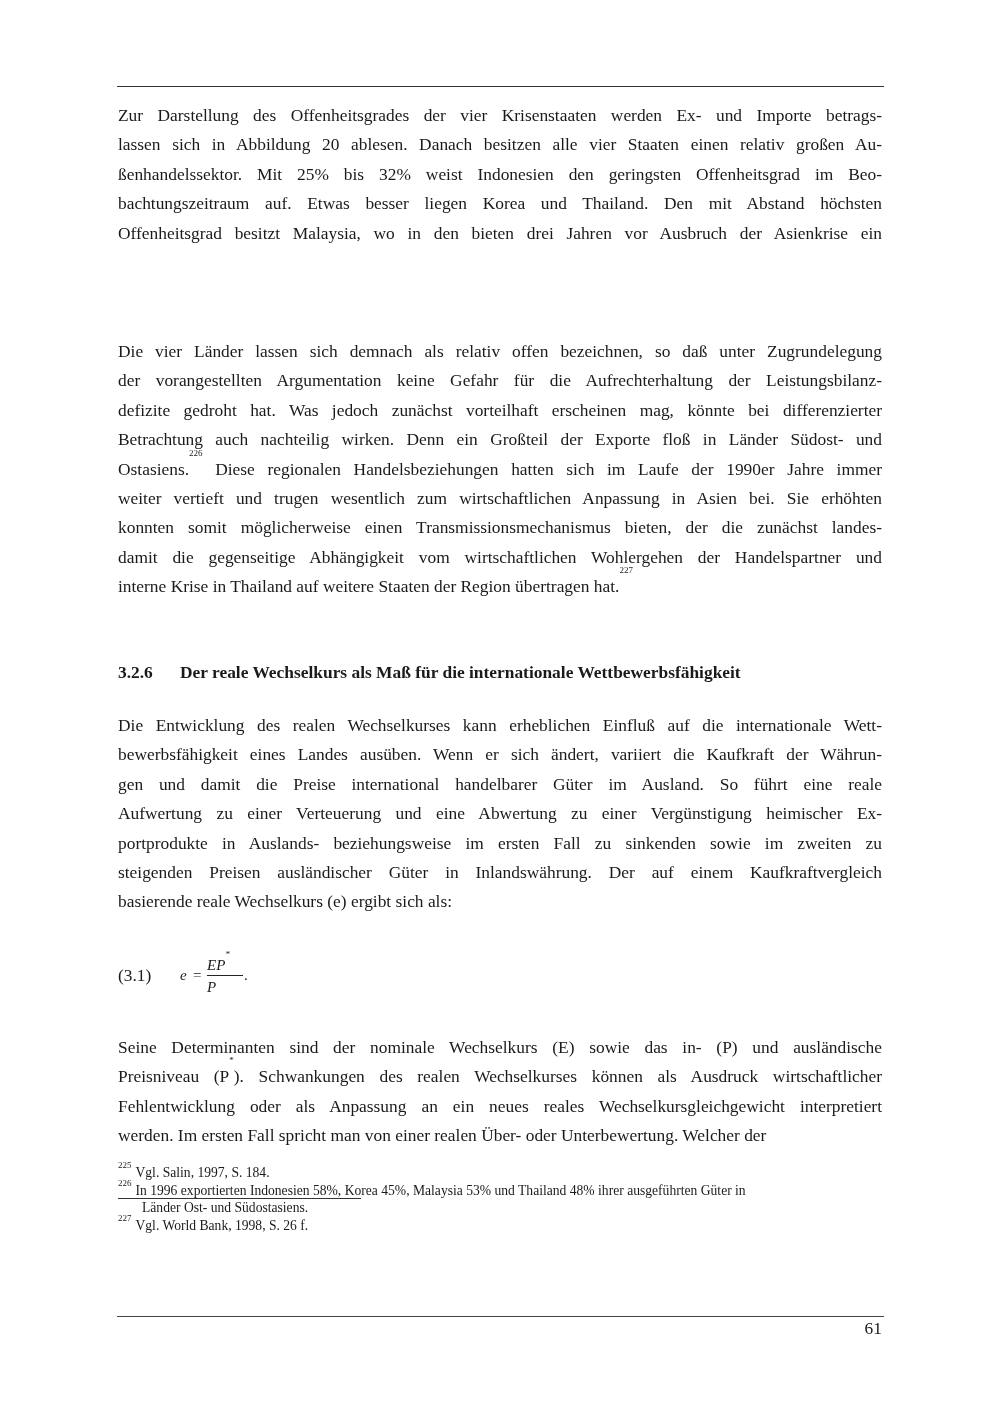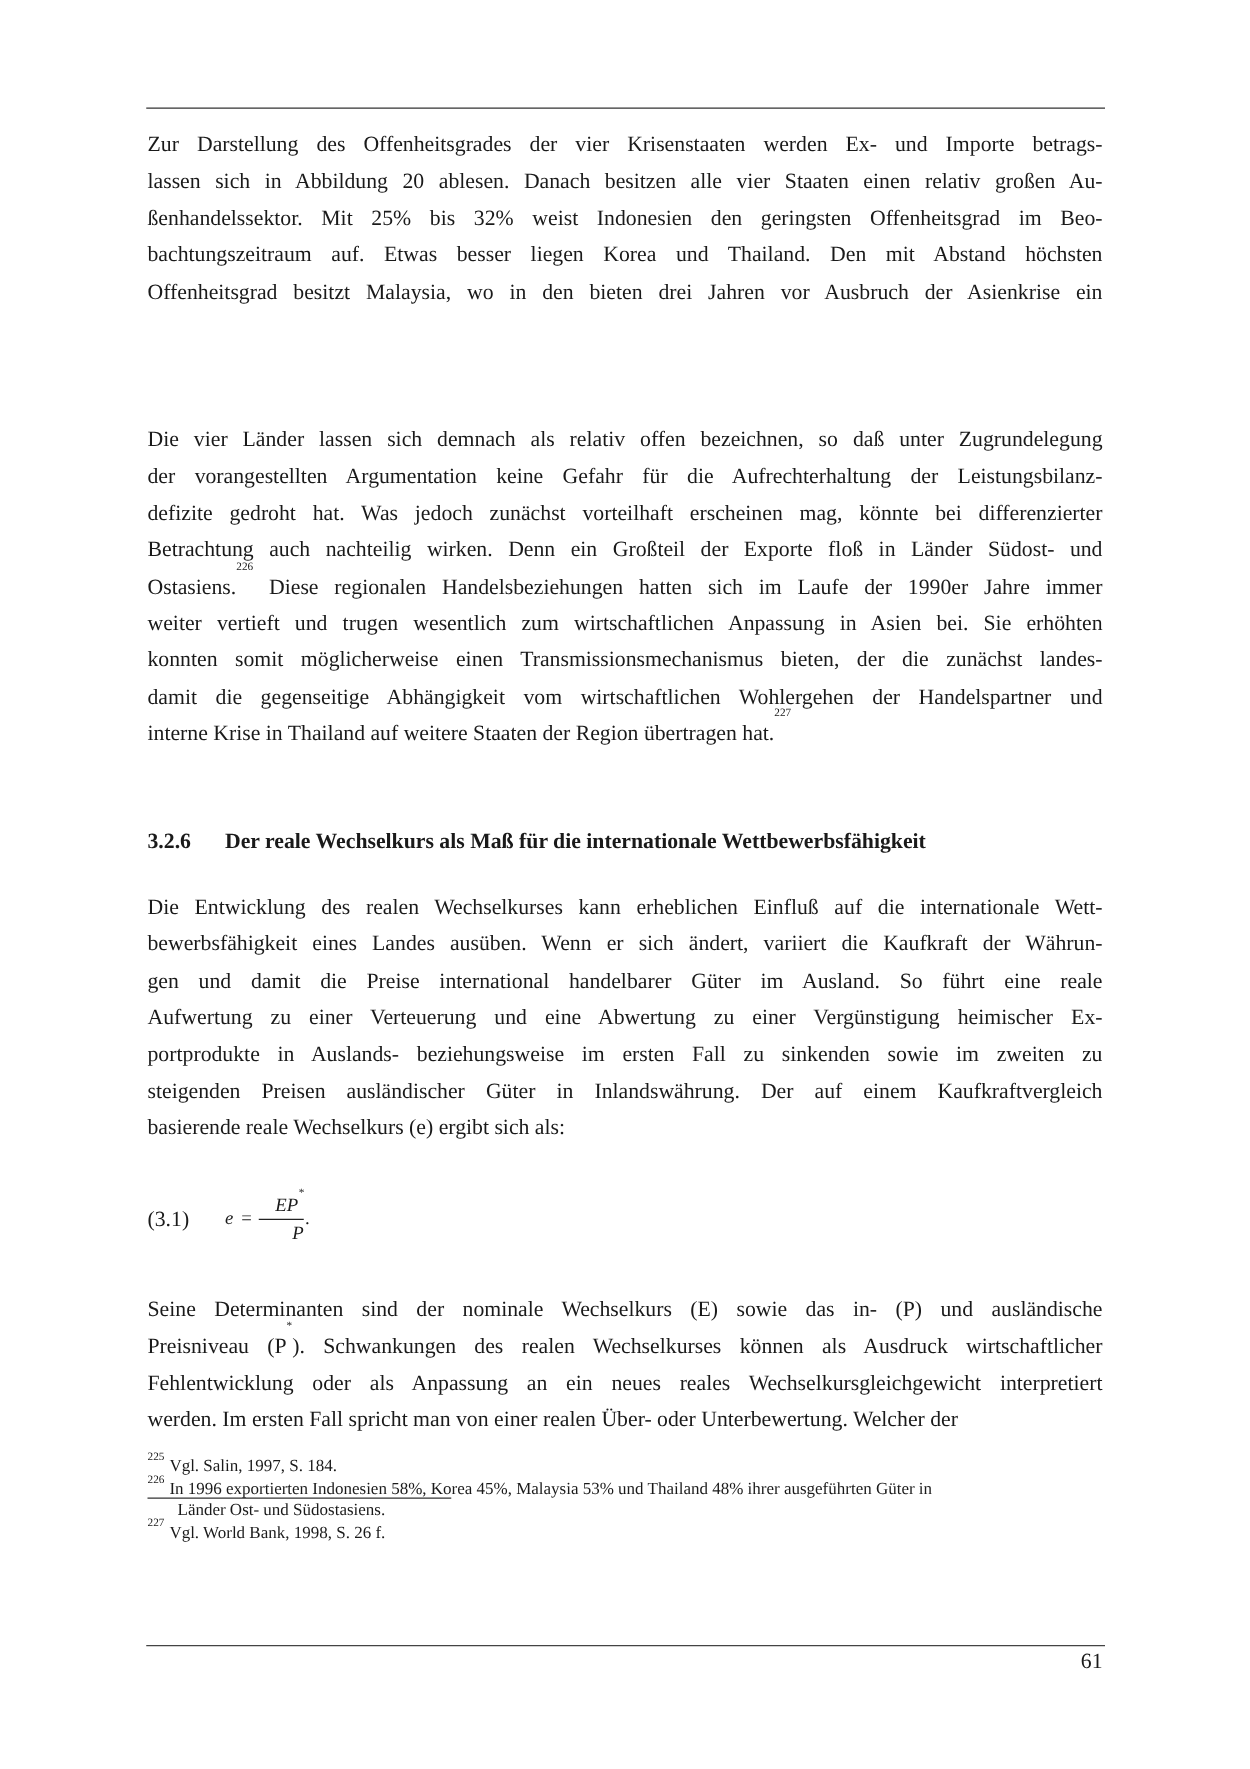--- a/index.html
+++ b/index.html
@@ -17,21 +17,21 @@
   .heading { position: absolute; left: 118px; top: 662px; width: 764px; font-size: 17.4px;
              font-weight: bold; margin: 0; white-space: nowrap; }
   .heading .num { display: inline-block; width: 62px; }
   .p3 { top: 711px; }
   .eq { position: absolute; left: 118px; top: 955px; font-size: 17.4px; height: 50px; }
   .eq .label { position: absolute; left: 0; top: 10px; white-space: nowrap; }
   .eq .formula { position: absolute; left: 62px; top: 0; font-family: "Liberation Serif", serif;
                  font-style: italic; font-size: 15px; white-space: nowrap; }
   .eq .lhs { position: absolute; left: 0; top: 12px; }
   .eq .eqsign { position: absolute; left: 13px; top: 12px; font-style: normal; }
-  .eq .frac { position: absolute; left: 27px; top: 0; width: 36px; text-align: right; }
+  .eq .frac { position: absolute; left: 27px; top: 0; width: 36px; text-align: left; }
   .eq .numr { display: block; height: 20px; line-height: 20px; }
   .eq .bar { display: block; border-top: 1px solid #222; width: 36px; }
   .eq .den { display: block; height: 20px; line-height: 22px; }
   .eq .dot { position: absolute; left: 64px; top: 12px; font-style: normal; }
   .p4 { top: 1033px; }
   .fn-rule { position: absolute; left: 118px; top: 1198px; width: 243px; border-top: 1px solid #333; }
   .footnotes { position: absolute; left: 118px; top: 1164px; width: 764px; font-size: 13.6px; line-height: 17.5px; }
   .fn { display: block; white-space: nowrap; }
   .fn sup { font-size: 9px; top: 1px; position: relative; vertical-align: top; line-height: 0; margin-right: 4px; }
   .fn .cont { display: block; padding-left: 24px; }

